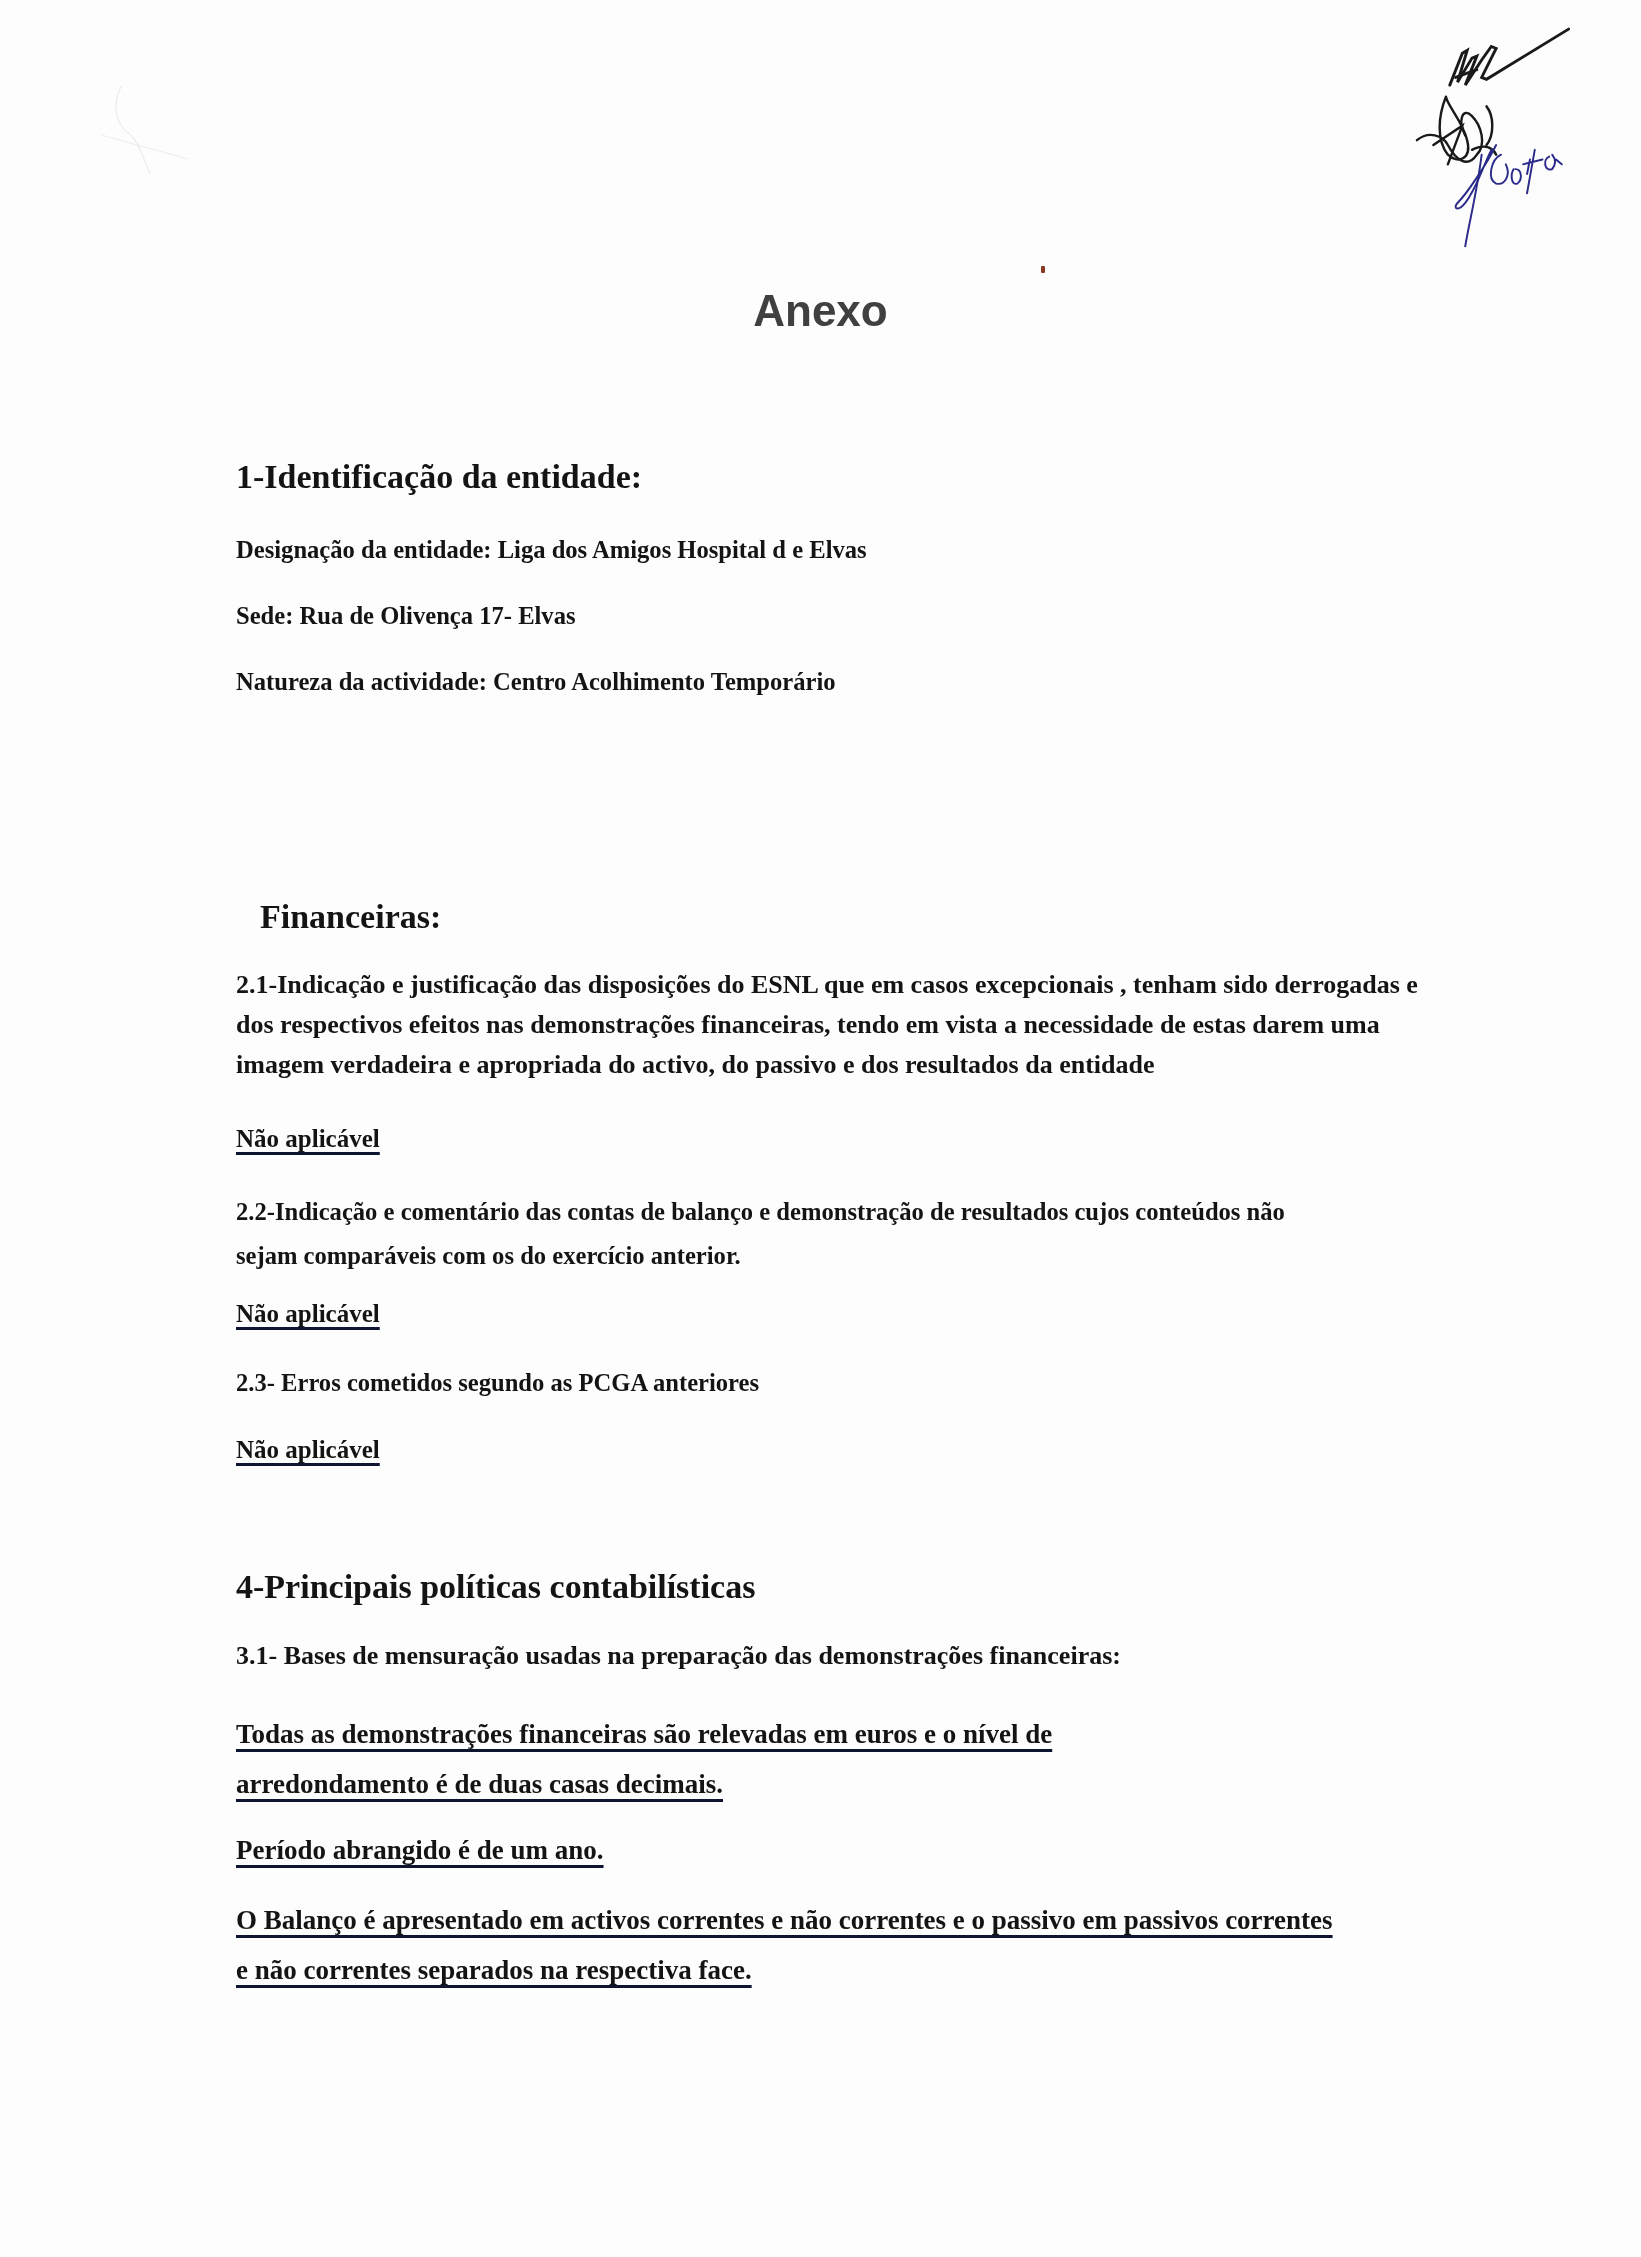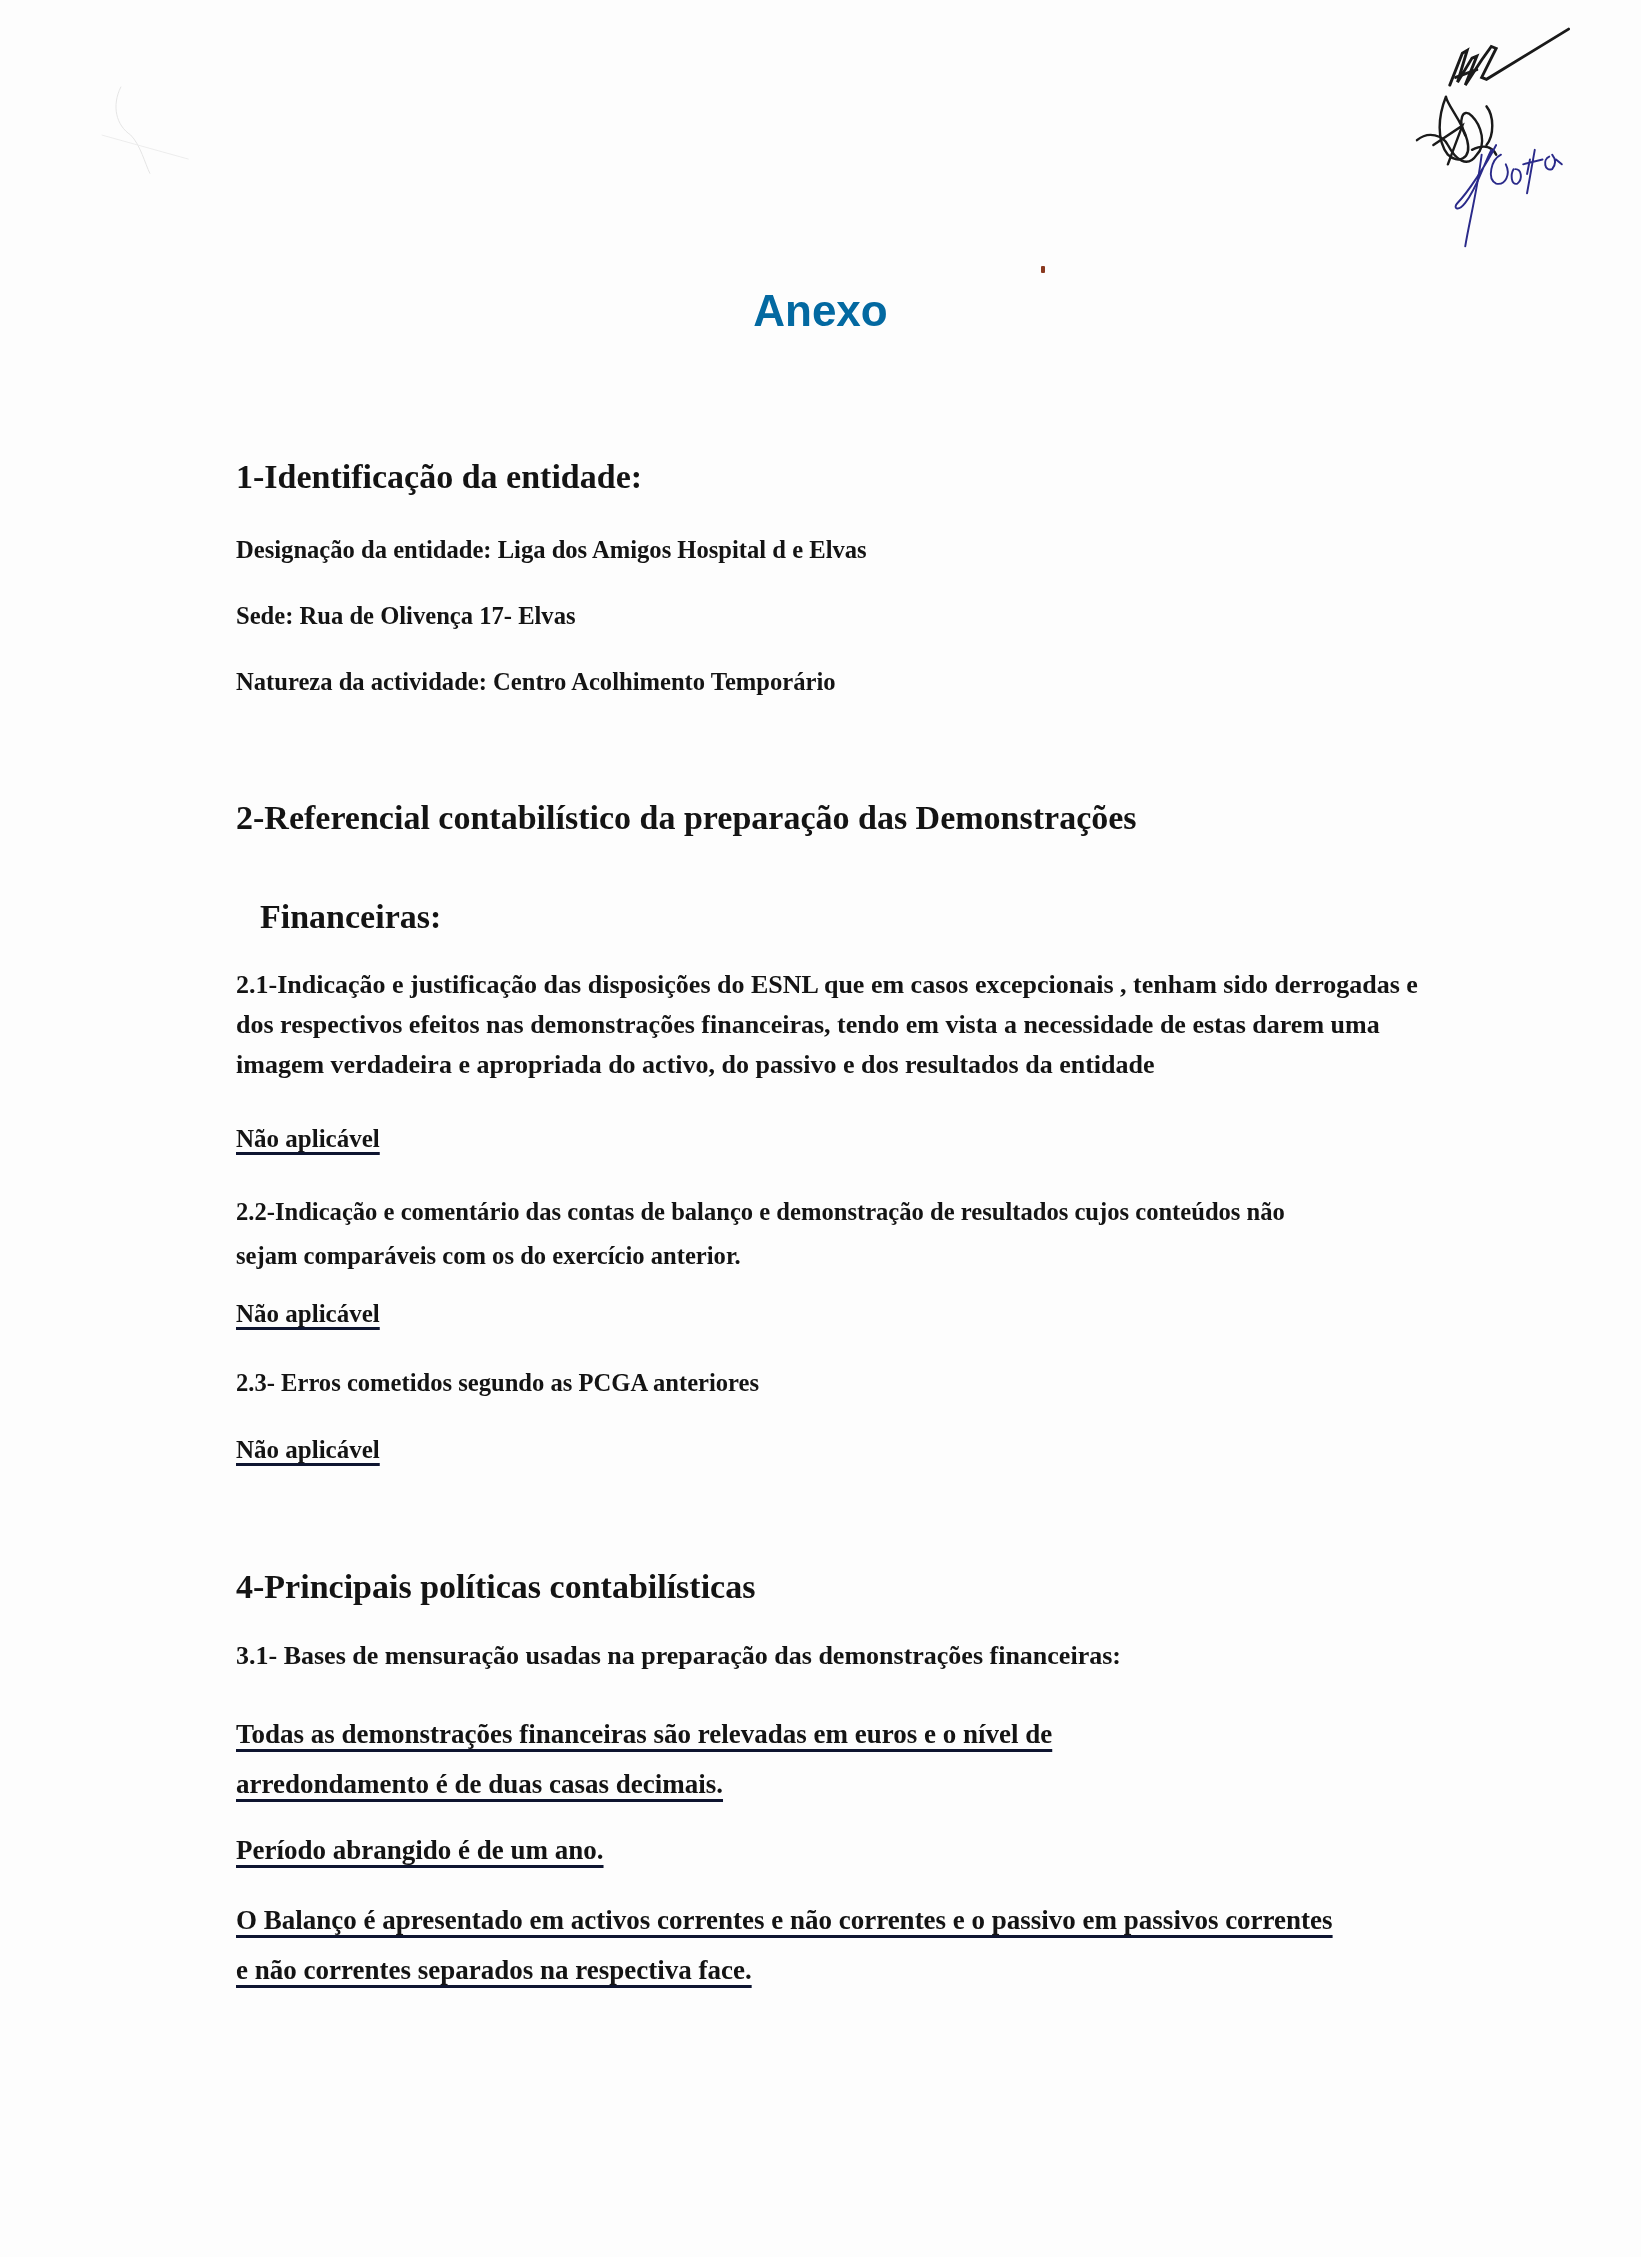--- a/index.html
+++ b/index.html
@@ -8,21 +8,21 @@
     background: #fdfdfd;
     position: relative;
     overflow: hidden;
     font-family: "Liberation Serif", serif;
     color: #141414;
   }
   .page { position: absolute; left: 0; top: 0; width: 1641px; height: 2257px; }
   .abs { position: absolute; white-space: nowrap; }
   .title {
     font-family: "Liberation Sans", sans-serif;
-    font-weight: bold; font-size: 44px; color: #0369a1;
+    font-weight: bold; font-size: 44px; color: #404040;
     left: 0; width: 1641px; text-align: center; top: 286px;
   }
   .h1 { font-weight: bold; font-size: 34px; left: 236px; }
   .body-bold { font-weight: bold; font-size: 24.6px; left: 236px; }
   .para { font-weight: bold; font-size: 26px; left: 236px; line-height: 40px; white-space: normal; width: 1159px; }
   .u-big { font-weight: bold; font-size: 27px; left: 236px; line-height: 50px; white-space: normal; width: 1110px;
            text-decoration: underline; text-decoration-thickness: 2.9px; text-underline-offset: 5.8px; text-decoration-color: #0e1530; }
   .na { font-weight: bold; font-size: 25px; left: 236px;
         text-decoration: underline; text-decoration-thickness: 2.9px; text-underline-offset: 4.8px; text-decoration-color: #0e1530; }
   .sig { position: absolute; right: 0; top: 0; width: 338px; height: 290px; }
@@ -63,21 +63,20 @@
 
   <div class="dot" style="left:1041px; top:266px;"></div>
 
   <div class="abs title">Anexo</div>
 
   <div class="abs h1" style="top:458px;">1-Identificação da entidade:</div>
   <div class="abs body-bold" style="top:536px;">Designação da entidade:  Liga dos Amigos Hospital d e Elvas</div>
   <div class="abs body-bold" style="top:602px;">Sede: Rua de Olivença 17- Elvas</div>
   <div class="abs body-bold" style="top:668px;">Natureza da actividade: Centro Acolhimento Temporário</div>
 
-  <div class="abs h1" style="top:799px;">2-Referencial contabilístico da preparação das Demonstrações</div>
   <div class="abs h1" style="top:898px;margin-left:24px;">Financeiras:</div>
 
   <div class="abs para" style="top:929px; width:1197px;margin-top:36px;">2.1-Indicação e justificação das disposições do ESNL  que em casos excepcionais , tenham sido derrogadas e dos respectivos efeitos nas demonstrações financeiras, tendo em vista a necessidade de estas darem uma imagem verdadeira e apropriada do activo, do passivo e dos resultados da entidade</div>
   <div class="abs na" style="top:1125px;">Não aplicável</div>
 
   <div class="abs para" style="top:1190px; font-size:24.6px; line-height:44px; width:1101px;">2.2-Indicação e comentário das contas de balanço e demonstração de resultados cujos conteúdos não sejam comparáveis com os do exercício anterior.</div>
   <div class="abs na" style="top:1300px;">Não aplicável</div>
 
   <div class="abs body-bold" style="top:1369px;">2.3- Erros cometidos segundo as PCGA anteriores</div>
   <div class="abs na" style="top:1436px;">Não aplicável</div>

